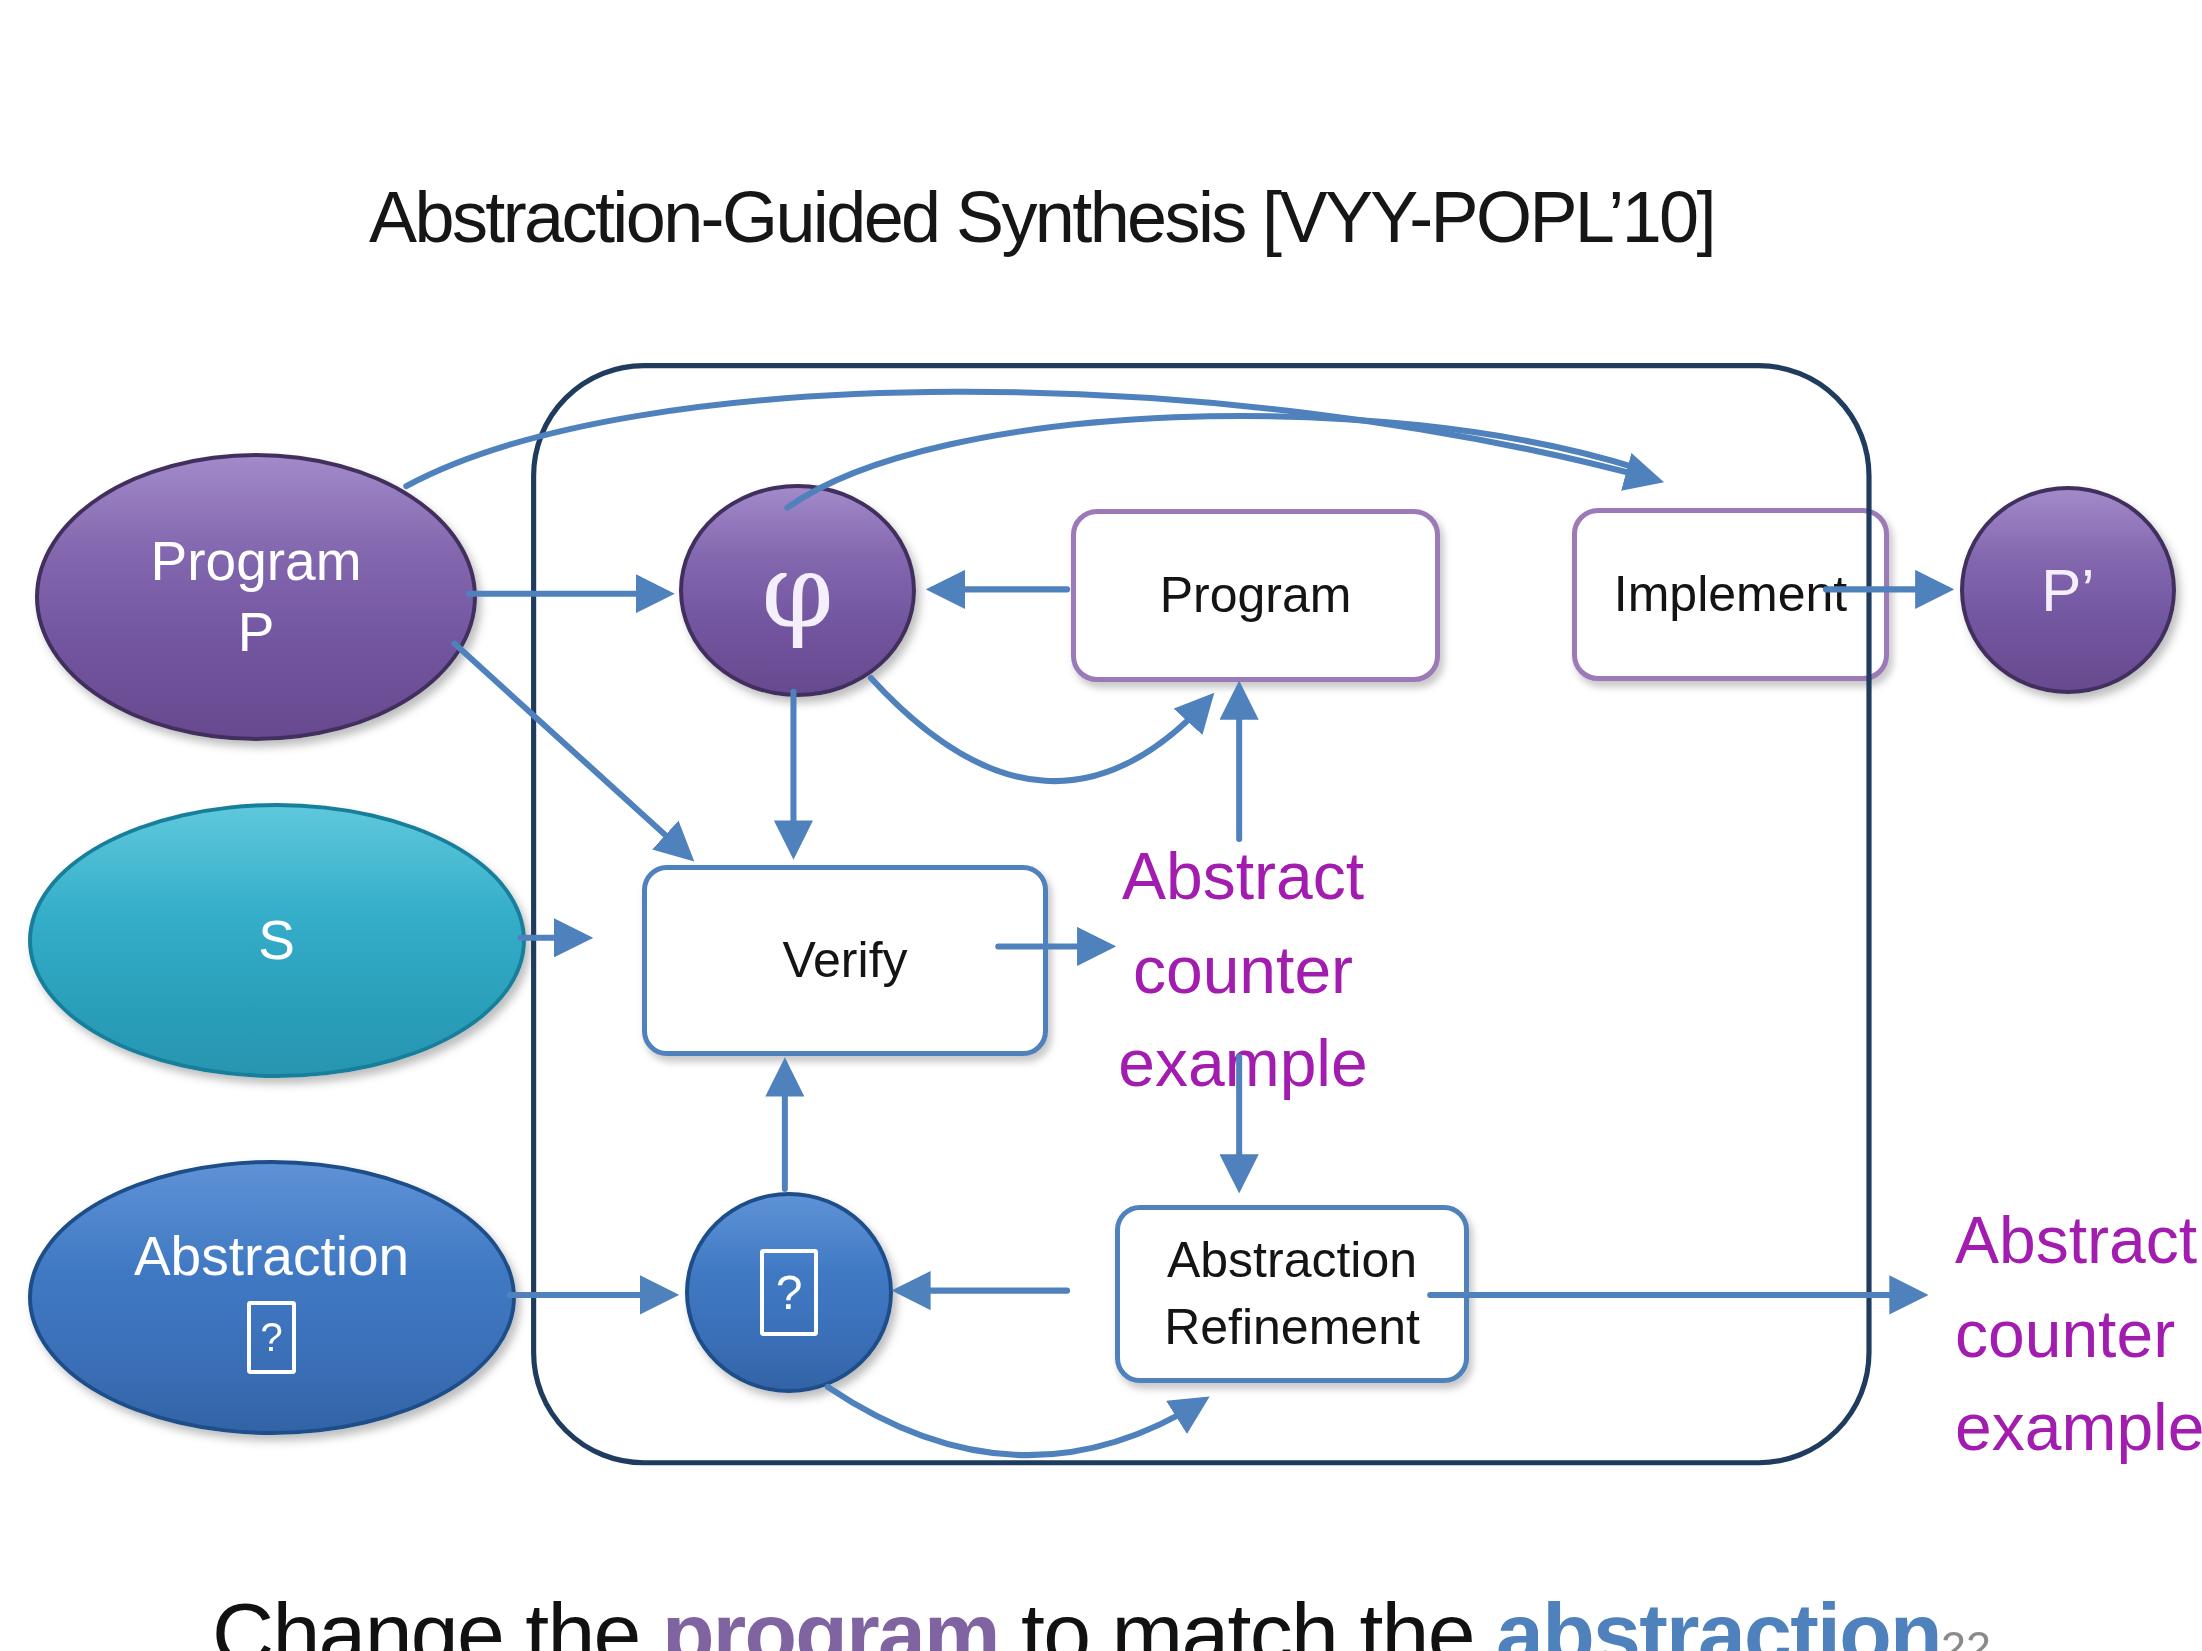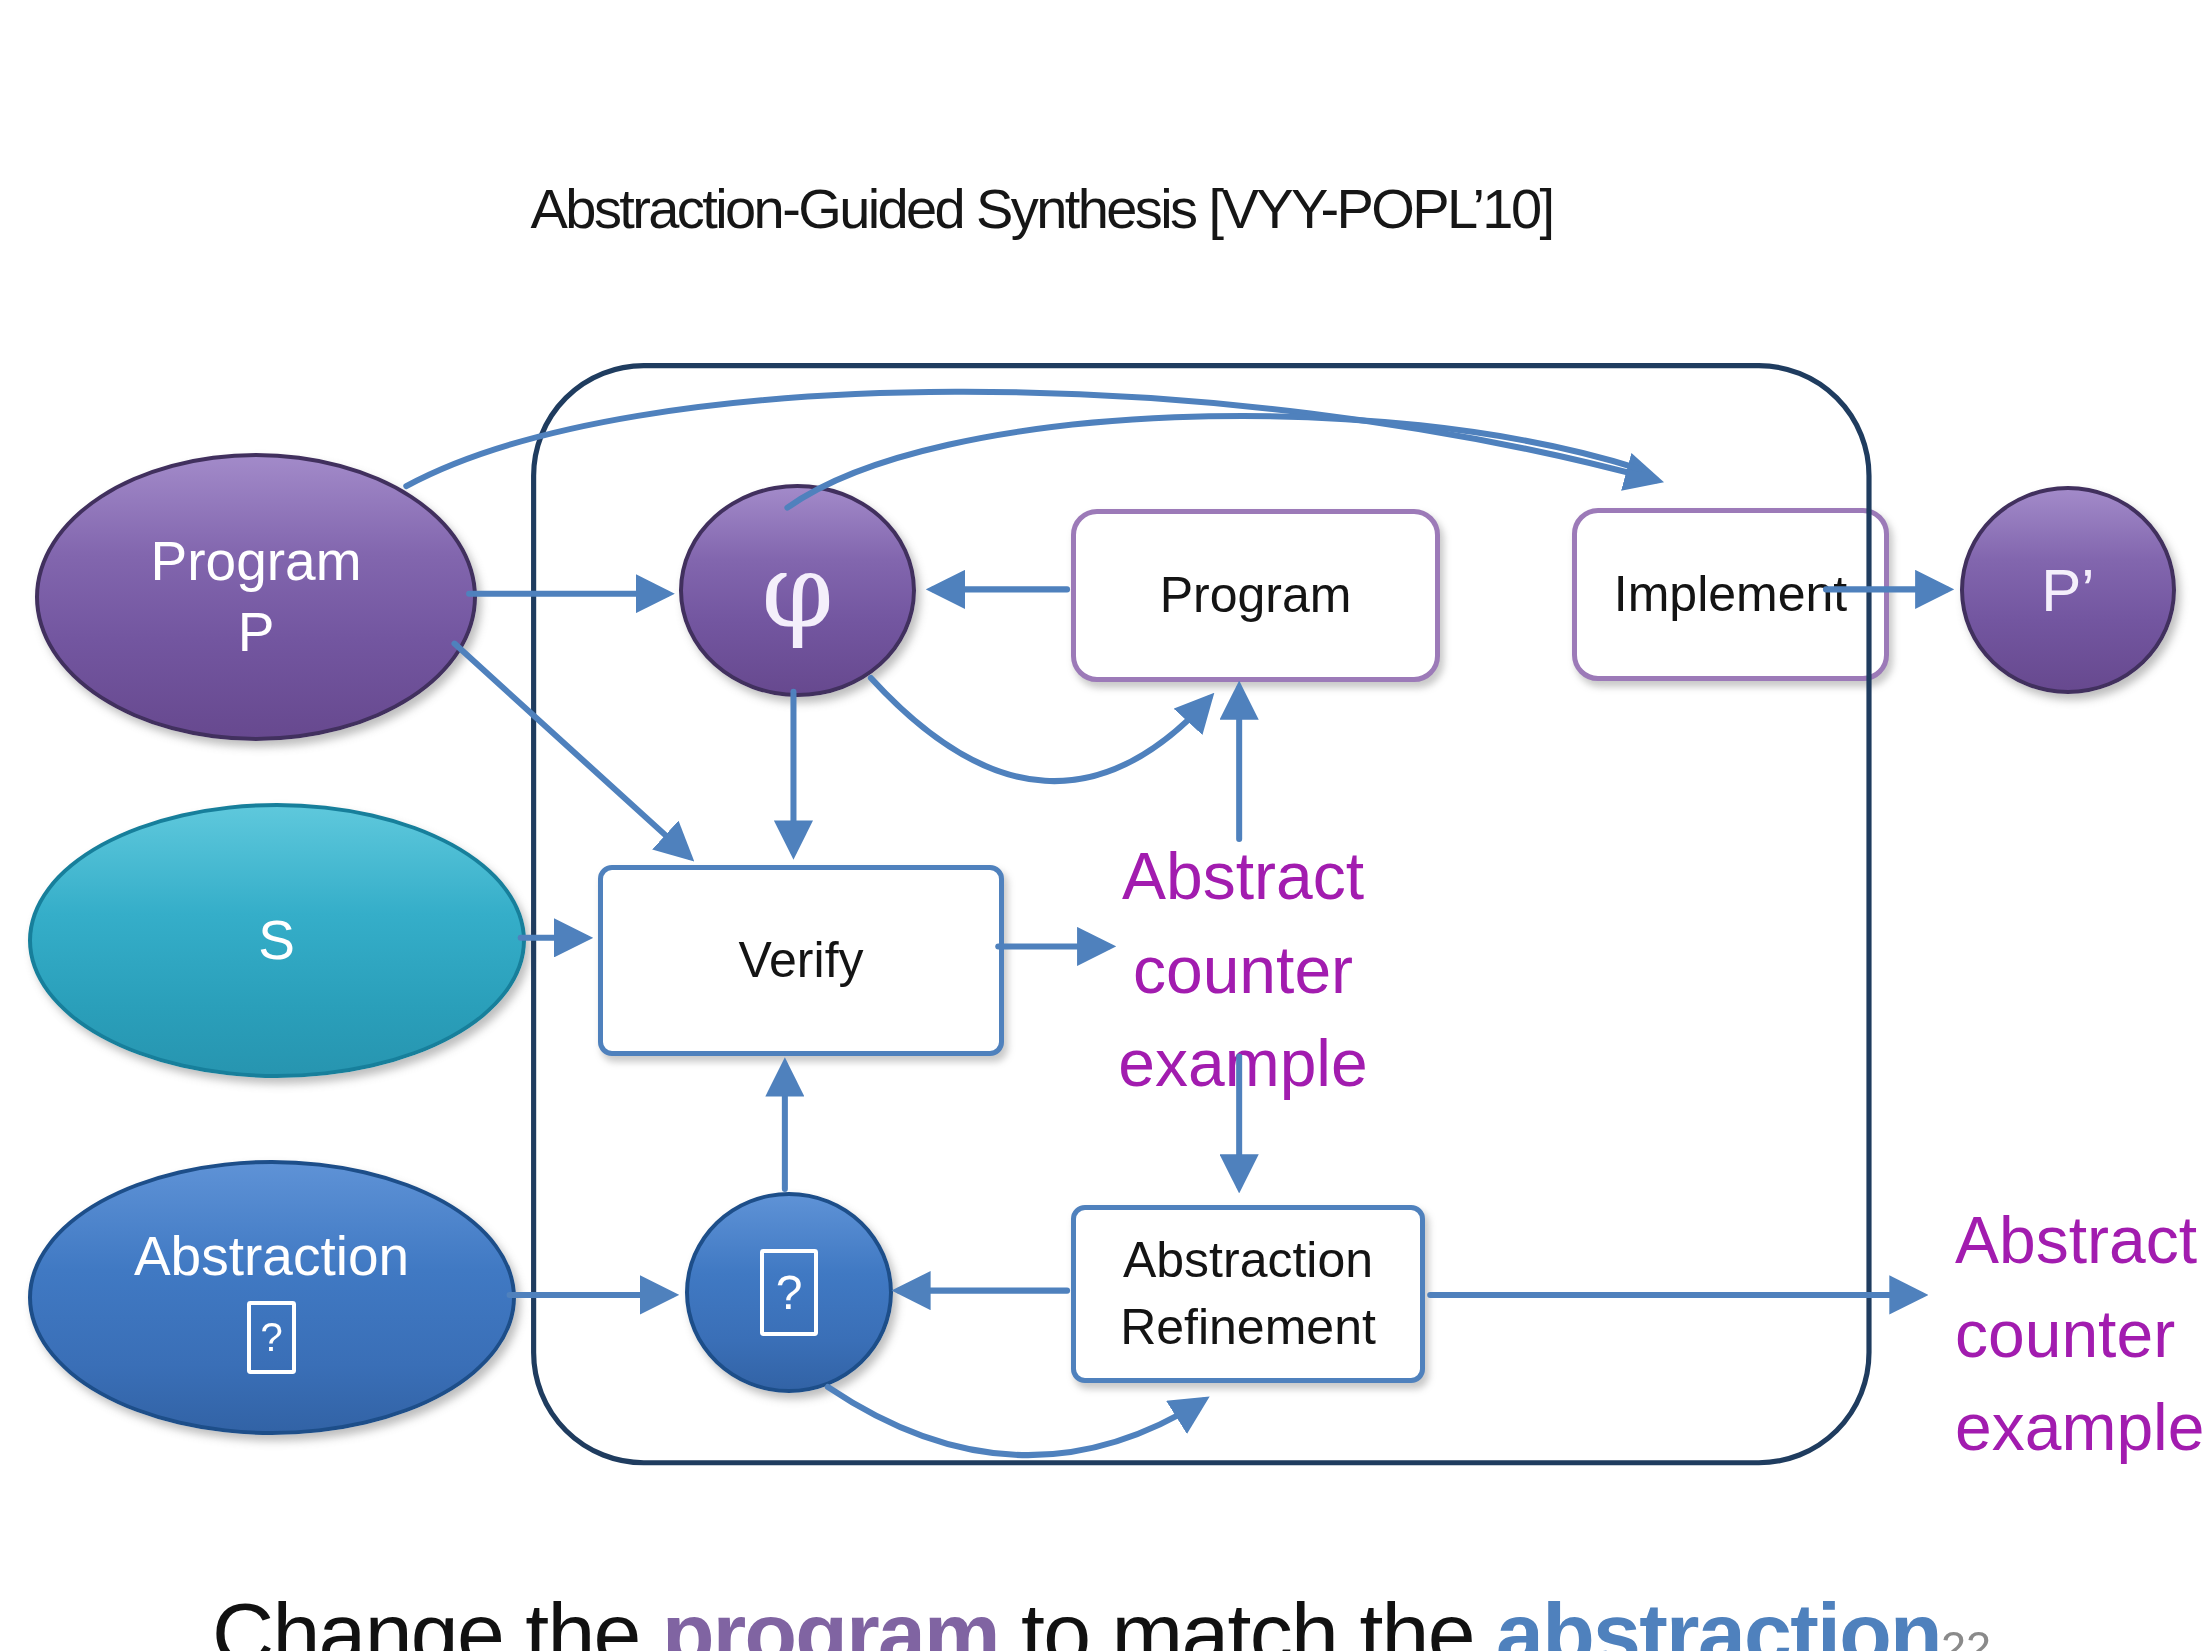--- a/index.html
+++ b/index.html
@@ -4,42 +4,42 @@
 <style>
   html,body{margin:0;padding:0;background:#fff;}
   body{width:2203px;height:1652px;position:relative;overflow:hidden;
        font-family:"Liberation Sans",sans-serif;color:#1a1a1a;}
   #slide{position:absolute;inset:0;background:#ffffff;}
 
   .abs{position:absolute;}
   .flexc{display:flex;flex-direction:column;align-items:center;justify-content:center;text-align:center;}
 
   
-  #title{left:0;top:176px;width:2083px;text-align:center;font-size:56px;
+  #title{left:0;top:176px;width:2083px;text-align:center;font-size:72px;
          letter-spacing:-2.6px;font-weight:400;color:#161616;}
   #caption{left:0;top:1584px;width:2203px;text-align:center;font-size:86px;
            letter-spacing:-1.7px;font-weight:400;color:#111;}
   #caption .cap-purple{color:#8064a2;font-weight:700;}
   #caption .cap-blue{color:#4f81bd;font-weight:700;}
   #caption .pagenum{font-size:45px;color:#8a8a8a;font-weight:400;letter-spacing:0;}
 
   
   .ellipse{border-radius:50%;color:#fff;
            box-shadow:4.3px 6px 8.6px rgba(110,110,110,.45);}
   .purple-fill{background:linear-gradient(180deg,#a28ac9 0%,#8266ae 35%,#7356a0 65%,#67498f 100%);
                border:4.3px solid #41305e;}
   .teal-fill{background:linear-gradient(180deg,#5ec8dc 0%,#35aec9 40%,#2a9fba 75%,#2795b0 100%);
              border:4.3px solid #177f9b;}
   .blue-fill{background:linear-gradient(180deg,#5e92d6 0%,#4079c3 40%,#3a6fb7 75%,#3263a6 100%);
              border:4.3px solid #1d4e89;}
   .ellipse-label{font-size:55px;line-height:1.3;font-weight:400;}
 
   .node-box{background:#ffffff;box-shadow:3.4px 5.2px 7.7px rgba(120,120,120,.40);}
   .purple-border{border:5.2px solid #9c7ab8;border-radius:26px;}
-  .blue-border{border:5.2px solid #4f81bd;border-radius:14px;}
+  .blue-border{border:5.2px solid #4f81bd;border-radius:25px;margin-left:44px;}
   .box-label{font-size:50px;line-height:1.35;color:#141414;}
 
   .circle-symbol{font-family:"DejaVu Serif",serif;font-size:103px;color:#f4effb;}
   .pprime-symbol{font-size:60px;color:#f4effb;font-family:"Liberation Sans",sans-serif;}
 
   .tofu{display:inline-flex;align-items:center;justify-content:center;
         border:4.3px solid #ffffff;color:#ffffff;border-radius:3.4px;}
   .tofu-small{width:41px;height:65px;font-size:40px;margin-top:8.6px;}
   .tofu-big{width:50px;height:79px;font-size:48px;}
 

